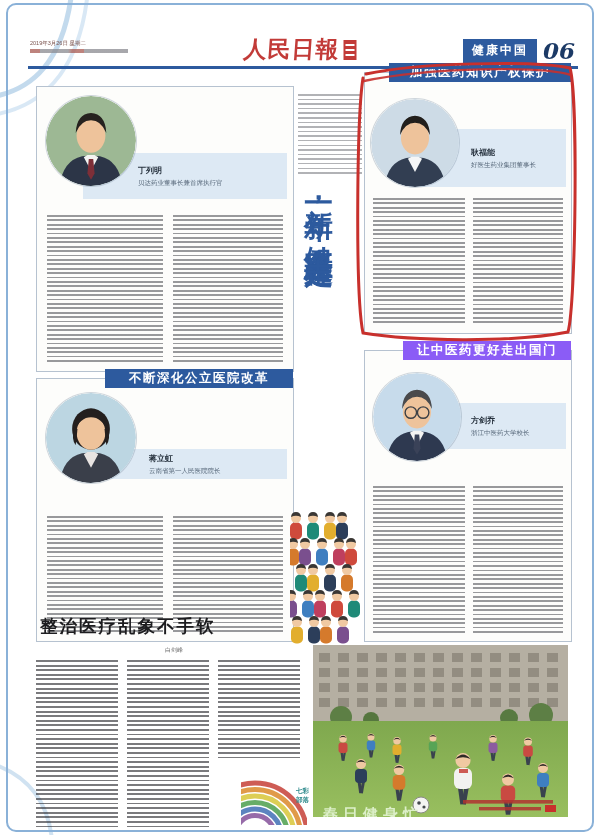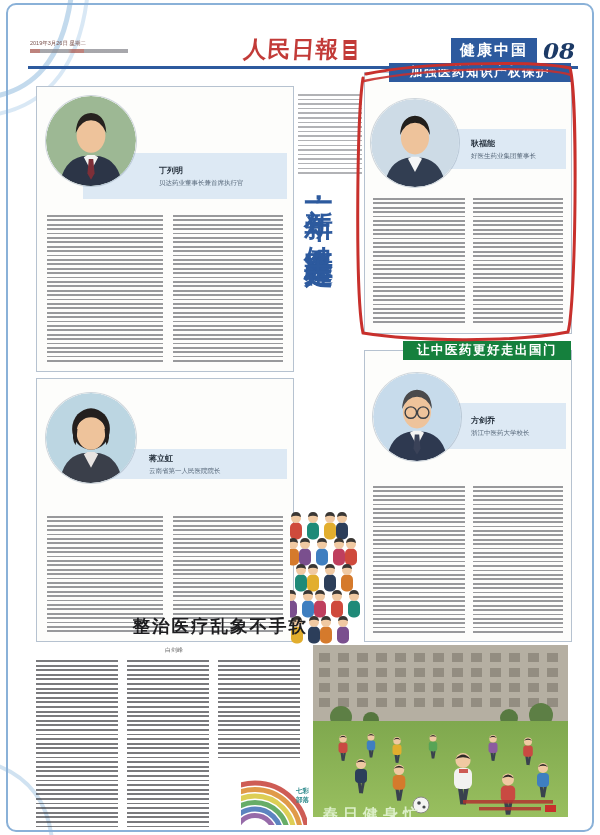--- a/index.html
+++ b/index.html
@@ -13,21 +13,21 @@
   
   .dateline{position:absolute;left:30px;top:40px;font-size:5.5px;line-height:7px;color:#7a524d;z-index:3}
   .editor-stripe{margin-top:2px;height:3.5px;width:98px;opacity:.75;
      background:linear-gradient(90deg,#a85a52 0 10px,#8a8a90 10px 38px,#a85a52 42px 54px,#8a8a90 54px 100%)}
   .masthead{position:absolute;left:50%;top:36px;transform:translateX(-50%);display:flex;gap:4px;z-index:3}
   .masthead-text{font-family:"DejaVu Serif",serif;font-weight:bold;font-size:23px;letter-spacing:1px;
      line-height:25px;transform:skewX(-4deg)}
   .seal{width:11px;height:18px;margin-top:4px;display:flex;flex-direction:column;justify-content:space-evenly;padding:1px}
   .seal i{display:block;height:1.5px;background:#fff;margin:0 1px}
   .badge-wrap{position:absolute;right:25px;top:37px;display:flex;align-items:center;gap:6px;z-index:3}
-  .badge{color:#fff;font-weight:bold;font-size:15px;padding:3px 9px 4px;letter-spacing:2px}
+  .badge{color:#fff;font-weight:bold;font-size:12px;padding:3px 9px 4px;letter-spacing:2px}
   .pagenum{font-family:"DejaVu Serif",serif;font-style:italic;font-weight:bold;font-size:23px;color:#1c3a66}
   .hrule{position:absolute;left:28px;right:22px;top:66px;height:2.5px;z-index:3}
 
   
   .abox{position:absolute;border:1px solid #b6c2d0;background:#fdfdfb;z-index:2}
   .tbar{position:absolute;top:-10px;height:19px;color:#fff;font-weight:bold;font-size:12.5px;
         letter-spacing:1.5px;display:flex;align-items:center;justify-content:center;z-index:4}
   .portrait{position:absolute;border-radius:50%;overflow:hidden;z-index:3;
         box-shadow:0 0 0 1px rgba(120,140,160,.35)}
   .portrait svg{display:block}
@@ -45,21 +45,21 @@
        transparent 1.5px,transparent 4.6px)}
   .col{position:absolute}
 
   
   .vtitle{position:absolute;left:299px;top:186px;height:350px;writing-mode:vertical-rl;
       text-orientation:upright;font-family:"DejaVu Serif",serif;font-weight:bold;font-size:29px;
       letter-spacing:2px;z-index:2}
   .intro{position:absolute;left:298px;top:94px;width:64px;height:80px;z-index:2}
 
   
-  .btitle{position:absolute;left:40px;top:614px;width:268px;text-align:right;
+  .btitle{position:absolute;left:40px;top:614px;width:268px;text-align:left;
       font-family:"DejaVu Serif",serif;font-weight:bold;font-size:17.5px;letter-spacing:2px;color:#1d1d1f;z-index:2}
   .byline{position:absolute;left:40px;top:646px;width:268px;text-align:center;font-size:6px;color:#666;z-index:2}
 
   .photo{position:absolute;left:313px;top:645px;width:255px;height:172px;z-index:2;overflow:hidden}
   .wmtext{position:absolute;left:296px;top:787px;font-size:6.5px;font-weight:bold;
       color:#2e8a8c;line-height:8.5px;z-index:3}
 
   .annotation{position:absolute;left:352px;top:54px;width:232px;height:292px;z-index:6;pointer-events:none}
 </style>
 </head>
@@ -84,21 +84,21 @@
   <div class="masthead-text" style="color: rgb(194, 59, 56);">人民日報</div>
   <div class="seal" style="background: rgb(194, 59, 56);">
       <i></i>
       <i></i>
       <i></i>
     </div>
 </div>
 
 <div class="badge-wrap">
   <div class="badge" style="background: rgb(45, 90, 158);">健康中国</div>
-  <div class="pagenum">08</div>
+  <div class="pagenum">06</div>
 </div>
 <div class="hrule" style="background: rgb(45, 90, 158);"></div>
 
 <div class="abox" style="left:36px;top:86px;width:256px;height:284px">
   <div class="portrait" style="left:9px;top:9px;width:90px;height:90px">
     <svg class="avatar" width="90" height="90" viewBox="0 0 100 100">
         <defs>
           <clipPath id="clip0">
             <circle cx="50" cy="50" r="50"></circle>
           </clipPath>
@@ -107,30 +107,31 @@
           <circle cx="50" cy="50" r="50" fill="#9db894"></circle>
           <ellipse cx="50" cy="44" rx="16" ry="19" fill="#eec39b"></ellipse>
           <path d="M33,41 Q34,20 50,19 Q66,20 67,41 Q61,27 50,27 Q39,27 33,41 Z" fill="#26221f"></path>
           <path d="M15,102 Q18,72 40,67 L50,66 L60,67 Q82,72 85,102 Z" fill="#2c3547"></path>
           <path d="M42,68 L50,83 L58,68 L54,65.5 L46,65.5 Z" fill="#f4f4f2"></path>
           <path d="M47.5,70 L52.5,70 L54,86 L50,93 L46,86 Z" fill="#7e2f38"></path>
         </g>
       </svg>
   </div>
   <div class="band" style="left:46px;top:66px;right:6px;height:46px">
-    <div class="inner" style="left:76px;right:4px">
+    <div class="inner" style="left:55px;right:4px">
       <div class="pname">丁列明</div>
       <div class="prole">贝达药业董事长兼首席执行官</div>
     </div>
   </div>
   <div class="col tx" style="left:10px;top:128px;width:116px;bottom:9px"></div>
   <div class="col tx" style="left:136px;top:128px;width:110px;bottom:9px"></div>
 </div>
 
 <div class="abox" style="left:36px;top:378px;width:256px;height:262px">
+  <div class="tbar" style="left: 68px; right: 0px; background: rgb(45, 90, 158);">不断深化公立医院改革</div>
   <div class="portrait" style="left:9px;top:14px;width:90px;height:90px">
     <svg class="avatar" width="90" height="90" viewBox="0 0 100 100">
         <defs>
           <clipPath id="clip2">
             <circle cx="50" cy="50" r="50"></circle>
           </clipPath>
         </defs>
         <g clip-path="url(#clip2)">
           <circle cx="50" cy="50" r="50" fill="#bcd6e2"></circle>
           <ellipse cx="50" cy="40" rx="21" ry="23" fill="#241f1e"></ellipse>
@@ -235,37 +236,37 @@
         </defs>
         <g clip-path="url(#clip1)">
           <circle cx="50" cy="50" r="50" fill="#cddbe6"></circle>
           <ellipse cx="50" cy="44" rx="16" ry="19" fill="#eec39b"></ellipse>
           <path d="M33,41 Q34,20 50,19 Q66,20 67,41 Q61,27 50,27 Q39,27 33,41 Z" fill="#221f1c"></path>
           <path d="M15,102 Q18,72 40,67 L50,66 L60,67 Q82,72 85,102 Z" fill="#323e52"></path>
           <path d="M42,68 L50,83 L58,68 L54,65.5 L46,65.5 Z" fill="#f5f6f7"></path>
         </g>
       </svg>
   </div>
-  <div class="band" style="left:44px;top:56px;right:5px;height:40px">
+  <div class="band" style="left:44px;top:56px;right:5px;height:58px">
     <div class="inner" style="left:62px;right:4px">
       <div class="pname">耿福能</div>
       <div class="prole">好医生药业集团董事长</div>
     </div>
   </div>
   <div class="col tx" style="left:8px;top:125px;width:92px;bottom:8px"></div>
   <div class="col tx" style="left:108px;top:125px;width:90px;bottom:8px"></div>
 </div>
 
 <svg class="annotation" viewBox="0 0 232 292">
   <path class="annopath" d="M14,20 C64,9 182,6 218,14 C226,44 224,250 216,278 C160,289 60,287 11,279 C3,240 5,62 11,24" fill="none" stroke-width="3" stroke-linecap="round" stroke="#c8302c"></path>
   <path class="annopath" d="M12,27 C80,13 190,12 219,21" fill="none" stroke-width="2.4" stroke-linecap="round" opacity=".9" stroke="#c8302c"></path>
 </svg>
 
 <div class="abox" style="left:364px;top:350px;width:206px;height:290px">
-  <div class="tbar" style="left: 38px; right: 0px; background: #15803d;">让中医药更好走出国门</div>
+  <div class="tbar" style="left: 38px; right: 0px; background: #8b5cf6;">让中医药更好走出国门</div>
   <div class="portrait" style="left:8px;top:22px;width:88px;height:88px">
     <svg class="avatar" width="88" height="88" viewBox="0 0 100 100">
         <defs>
           <clipPath id="clip3">
             <circle cx="50" cy="50" r="50"></circle>
           </clipPath>
         </defs>
         <g clip-path="url(#clip3)">
           <circle cx="50" cy="50" r="50" fill="#c7dbeb"></circle>
           <ellipse cx="50" cy="44" rx="16" ry="19" fill="#eec39b"></ellipse>

